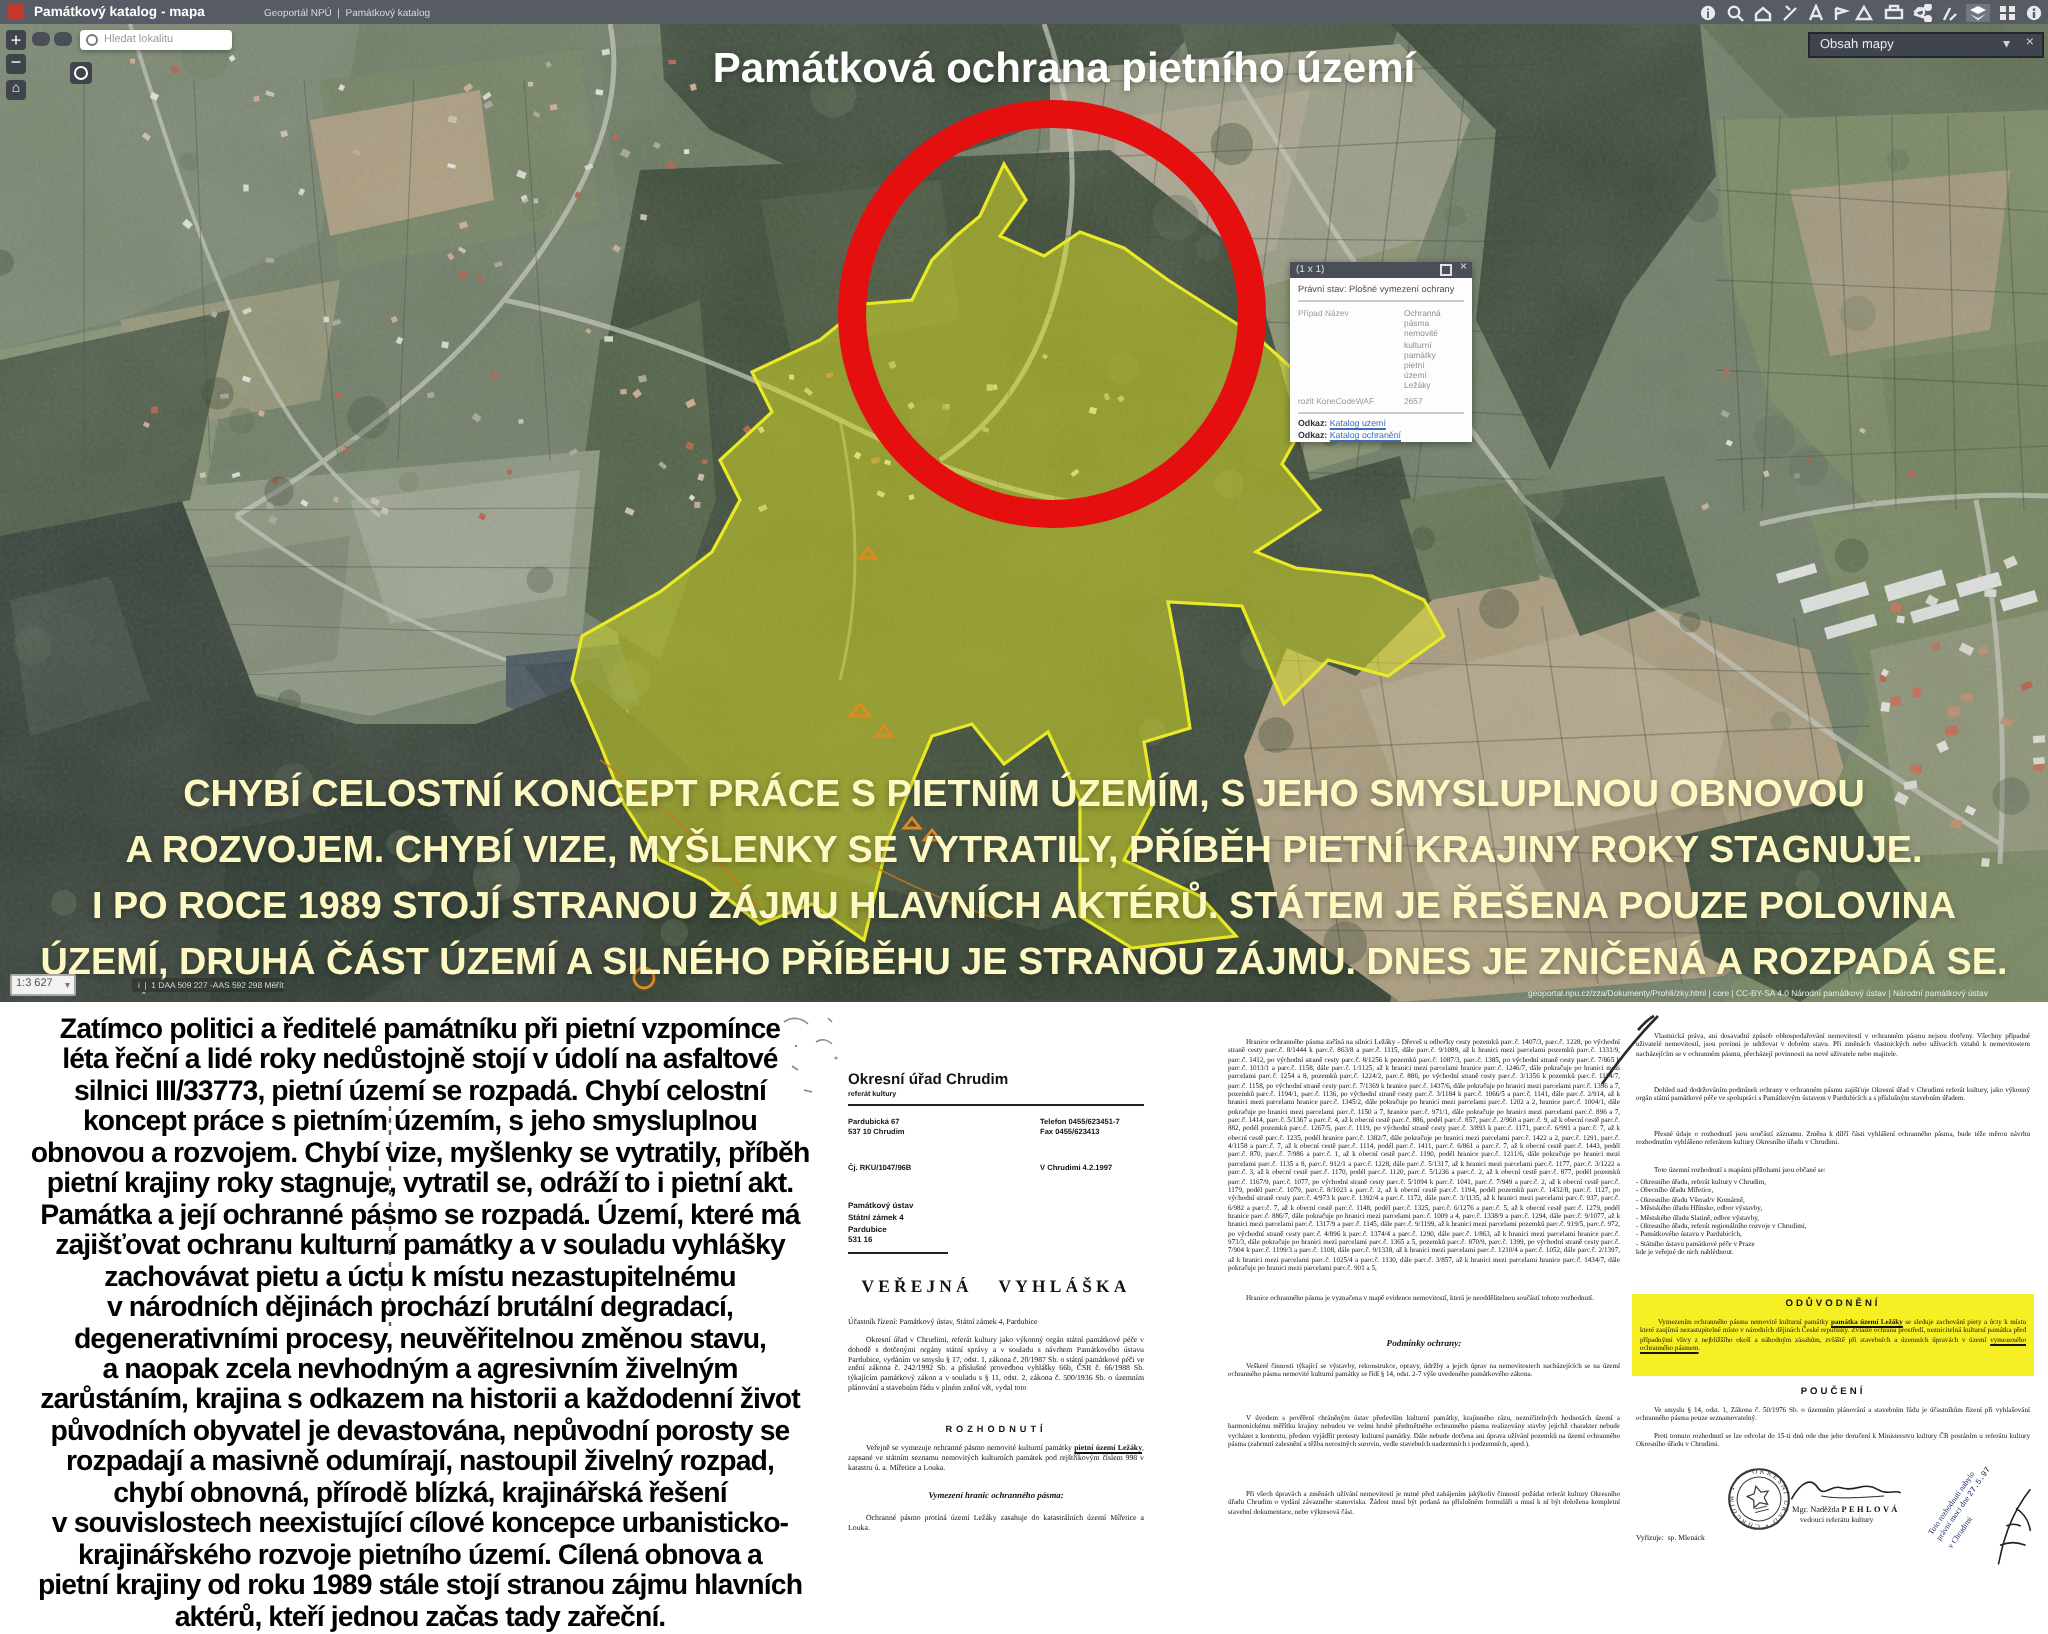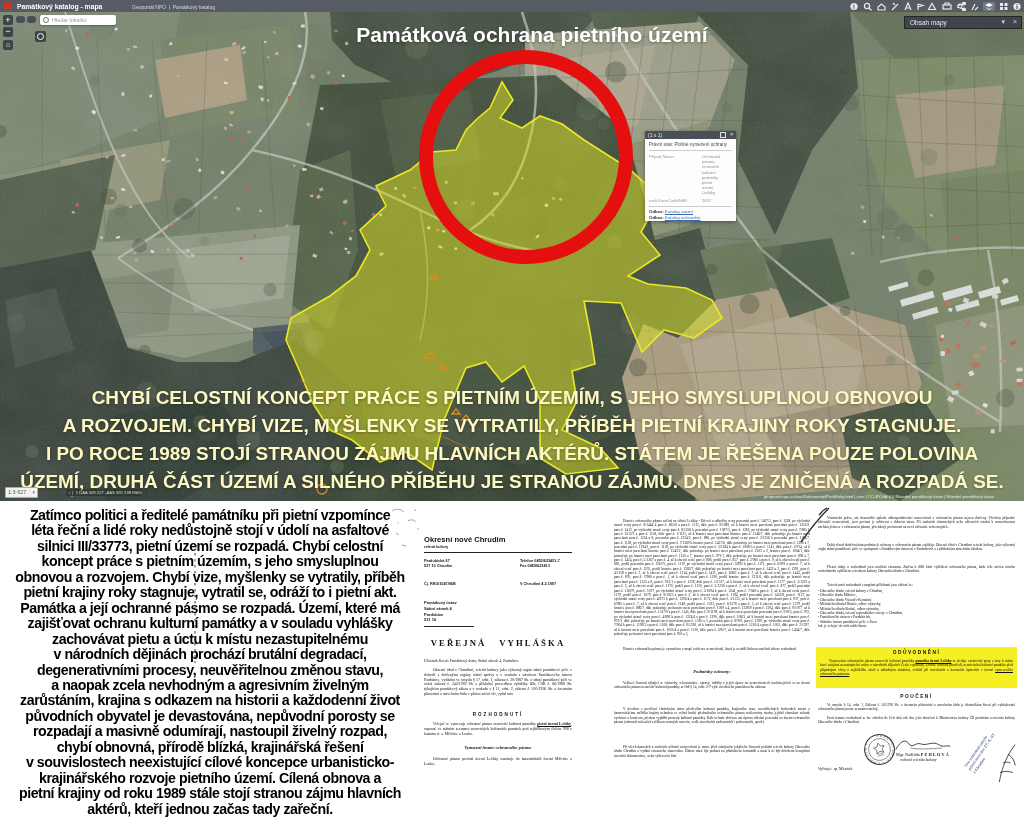--- a/index.html
+++ b/index.html
@@ -489,21 +489,21 @@
 </div>
 
 <div style="position:absolute;left:424px;top:0;width:148px;height:316px;font-family:'Liberation Serif',serif;color:#131313;">
 
   <svg style="position:absolute;left:-36px;top:2px;" width="40" height="50" viewBox="0 0 40 50">
     <path d="M4,8 c4,-3 9,-2 12,1 M20,18 c3,-2 6,-1 8,1 M8,30 l3,2 M26,6 l2,2 M14,42 l4,1" stroke="#8a8a8a" stroke-width="0.8" fill="none"></path>
     <circle cx="30" cy="26" r="0.8" fill="#999"></circle>
         <circle cx="10" cy="20" r="0.6" fill="#888"></circle>
   </svg>
 
-  <div style="position:absolute;left:0;top:34px;font-weight:bold;font-size:7.6px;font-family:'Liberation Sans',sans-serif;">Okresní nové Chrudim</div>
+  <div style="position:absolute;left:0;top:34px;font-weight:bold;font-size:7.6px;font-family:'Liberation Sans',sans-serif;">Okresní úřad Chrudim</div>
   <div style="position:absolute;left:0;top:43.5px;font-weight:bold;font-size:3.6px;font-family:'Liberation Sans',sans-serif;">referát kultury</div>
   <div style="position:absolute;left:0;top:51px;width:148px;border-top:1px solid #222;"></div>
 
   <div style="position:absolute;left:0;top:58px;font-size:3.8px;font-weight:bold;line-height:4.6px;font-family:'Liberation Sans',sans-serif;">Pardubická 67<br>537 10 Chrudim</div>
   <div style="position:absolute;left:96px;top:58px;font-size:3.8px;font-weight:bold;line-height:4.6px;font-family:'Liberation Sans',sans-serif;">Telefon 0455/623451-7<br>Fax 0455/623413</div>
 
   <div style="position:absolute;left:0;top:81px;font-size:3.8px;font-weight:bold;font-family:'Liberation Sans',sans-serif;">Čj. RKU/1047/96B</div>
   <div style="position:absolute;left:96px;top:81px;font-size:3.8px;font-weight:bold;font-family:'Liberation Sans',sans-serif;">V Chrudimi 4.2.1997</div>
 
   <div style="position:absolute;left:0;top:99px;font-size:4px;font-weight:bold;line-height:5.8px;font-family:'Liberation Sans',sans-serif;">Památkový ústav<br>Státní zámek 4<br>Pardubice<br>531 16</div>

